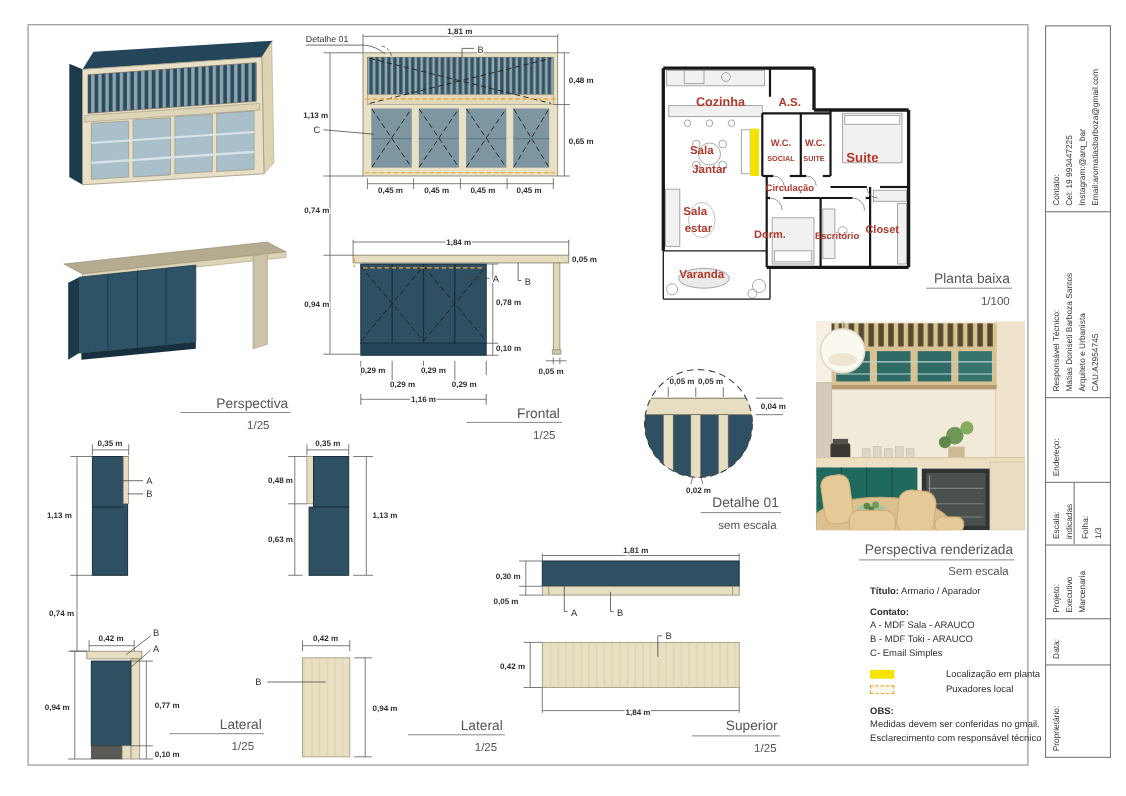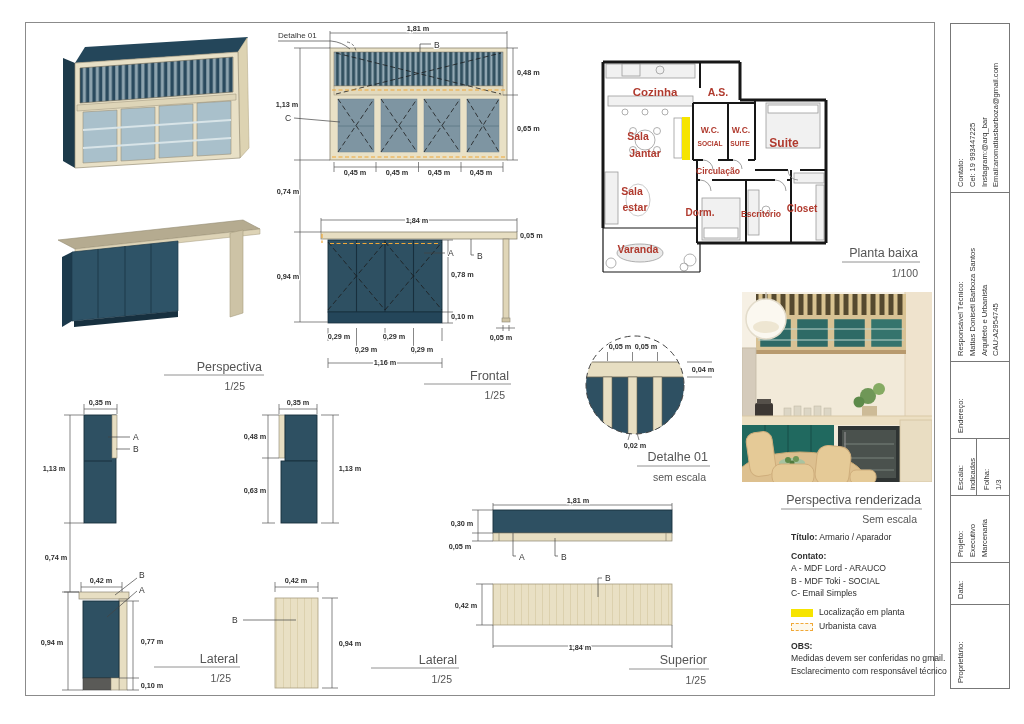--- a/index.html
+++ b/index.html
@@ -20,21 +20,21 @@
   .tbs:last-child{border-bottom:none;flex:1;}
   .vtext{writing-mode:vertical-rl;transform:rotate(180deg);height:100%;box-sizing:border-box;
          padding:5px 4px;font-size:7.6px;color:#333;line-height:1.55;}
   .tb-row{display:flex;height:100%;}
   .tb-cell{box-sizing:border-box;height:100%;}
   .tb-cell.first{width:26px;border-right:1px solid #777;}
   .tb-cell.second{flex:1;}
   
   .legend{position:absolute;left:769px;top:531px;width:182px;font-size:8.6px;color:#2e2e2e;line-height:12.5px;margin-left:22px;}
   .legend .bold{font-weight:bold;}
-  .legend .row{display:flex;align-items:center;height:14px;}
+  .legend .row{display:flex;align-items:center;height:14px;gap:41px;}
   .sw{display:inline-block;width:22px;height:8px;margin-right:6px;box-sizing:border-box;}
   .sw-yellow{background:#f6e400;}
   .sw-dash{background:#fdf8ec;border:1.5px dashed #f0a838;}
   .gap6{height:6px;}
 </style>
 </head>
 <body>
 
 <div class="sheet">
 
@@ -604,31 +604,31 @@
       <rect x="772" y="464" width="42" height="22" rx="9"></rect>
       <rect x="850" y="470" width="26" height="14" rx="6"></rect>
     </g>
   </g>
 </svg>
 
 <div class="legend">
   <div><span class="bold">Título:</span> <span>Armario / Aparador</span></div>
   <div class="gap6"></div>
   <div class="bold">Contato:</div>
-  <div>A - MDF Lord - ARAUCO</div>
-  <div>B - MDF Toki - SOCIAL</div>
+  <div>A - MDF Sala - ARAUCO</div>
+  <div>B - MDF Toki - ARAUCO</div>
   <div>C- Email Simples</div>
   <div class="gap6"></div>
   <div class="row">
     <span class="sw sw-yellow"></span>
     <span>Localização em planta</span>
   </div>
   <div class="row">
     <span class="sw sw-dash"></span>
-    <span>Urbanista cava</span>
+    <span>Puxadores local</span>
   </div>
   <div class="gap6"></div>
   <div class="bold">OBS:</div>
   <div>Medidas devem ser conferidas no gmail.</div>
   <div>Esclarecimento com responsável técnico</div>
 </div>
 
 <div class="tblock">
   <div class="tbs" style="height:169px;">
     <div class="vtext">

